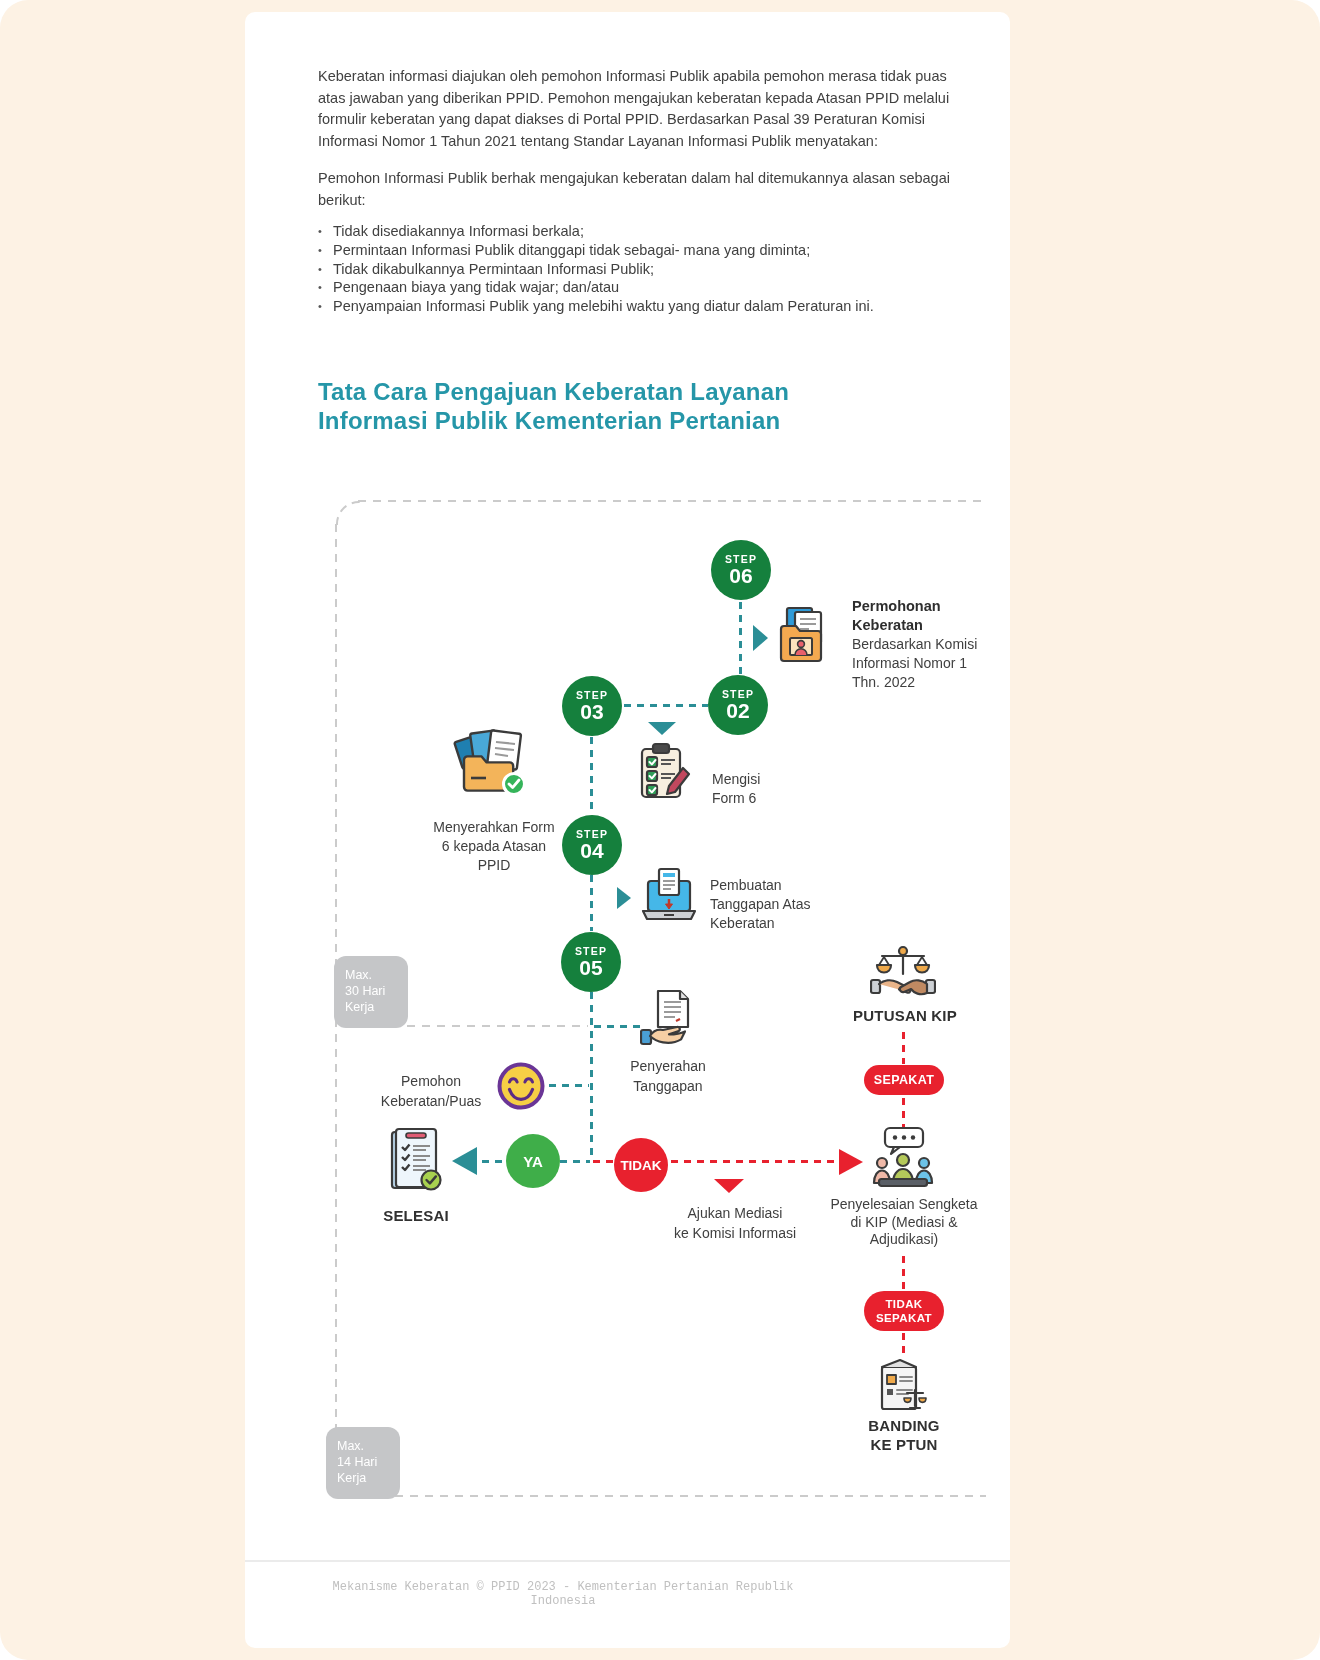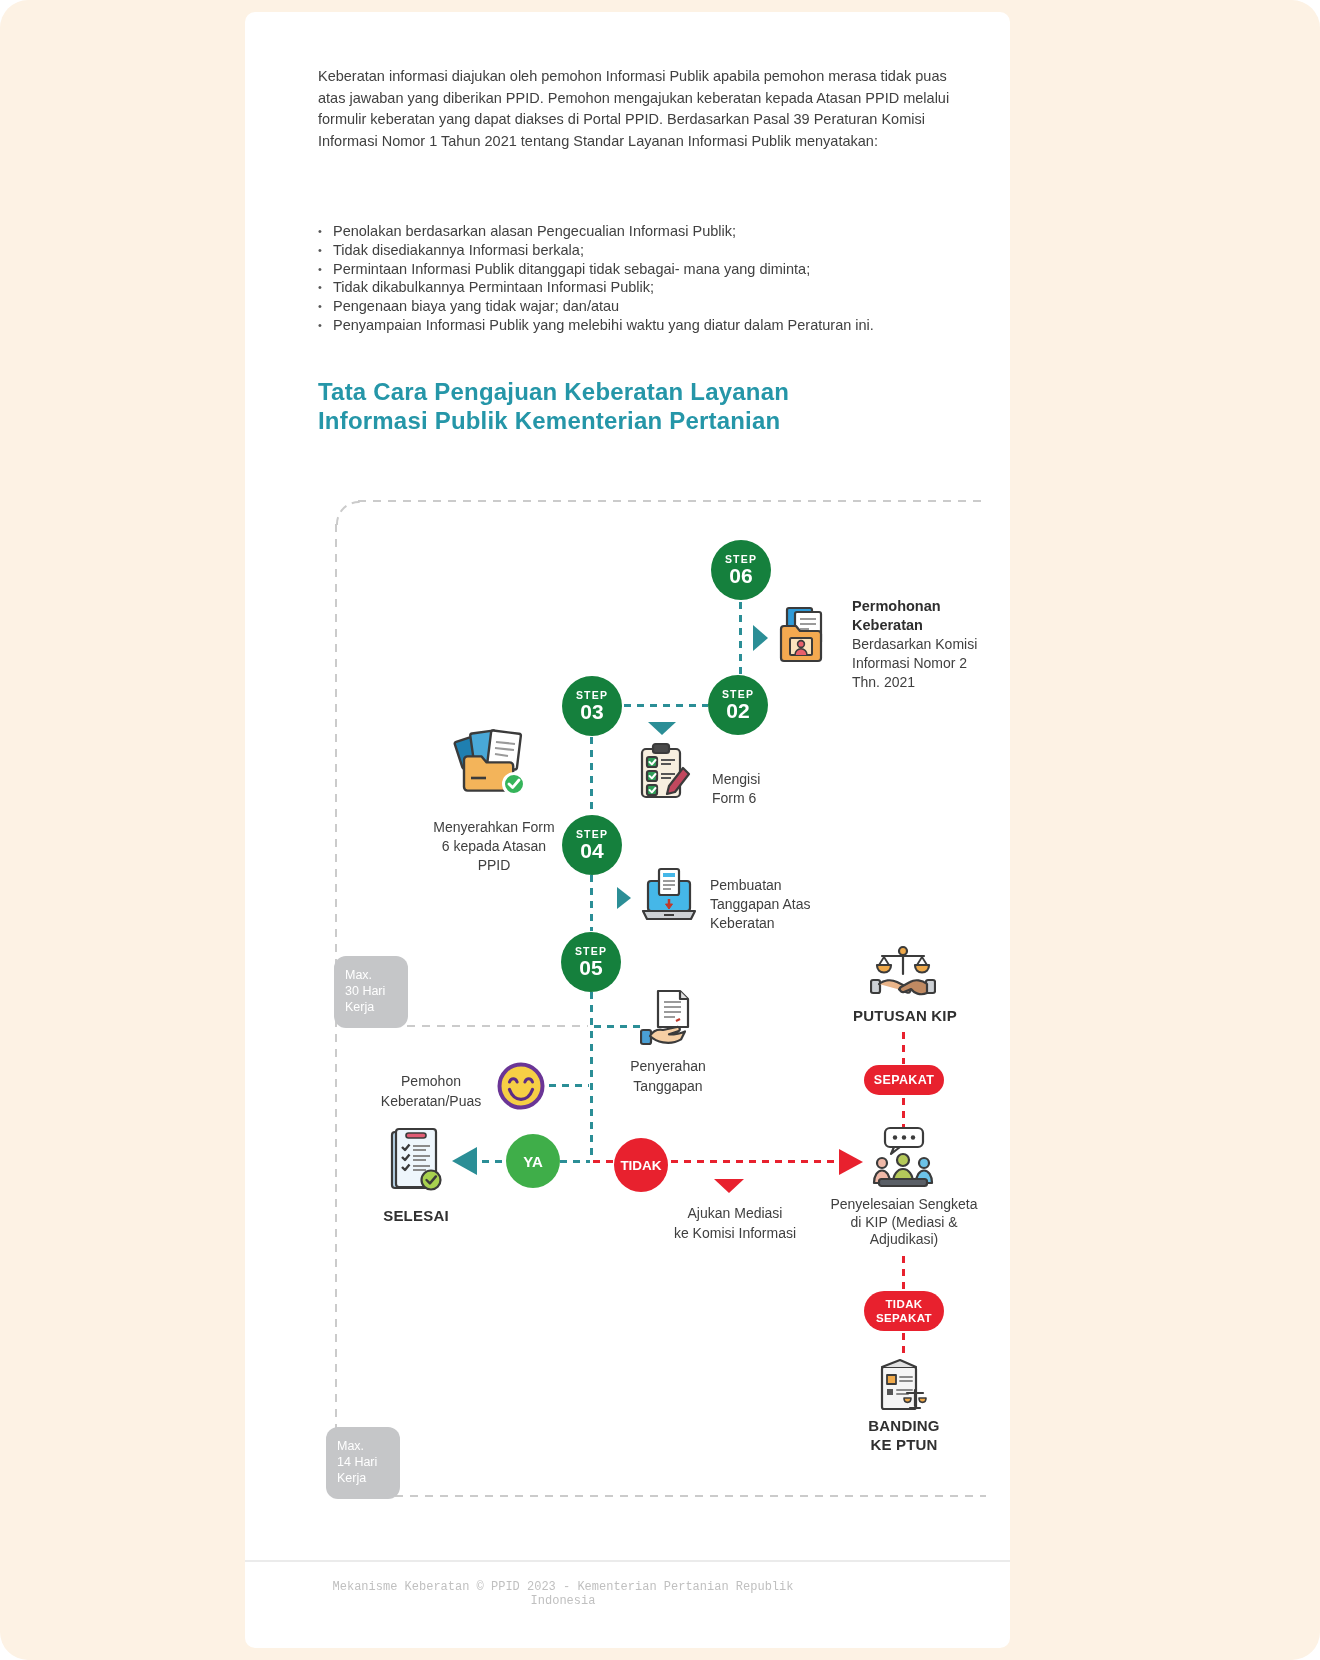--- a/index.html
+++ b/index.html
@@ -53,22 +53,22 @@
   svg{display:block;}
 </style>
 </head>
 <body>
 
 <div class="page">
   <div class="bg"></div>
   <div class="card"></div>
 
   <div class="abs body-text p1">Keberatan informasi diajukan oleh pemohon Informasi Publik apabila pemohon merasa tidak puas atas jawaban yang diberikan PPID. Pemohon mengajukan keberatan kepada Atasan PPID melalui formulir keberatan yang dapat diakses di Portal PPID. Berdasarkan Pasal 39 Peraturan Komisi Informasi Nomor 1 Tahun 2021 tentang Standar Layanan Informasi Publik menyatakan:</div>
+  <div class="abs body-text p2">Pemohon Informasi Publik berhak mengajukan keberatan dalam hal ditemukannya alasan sebagai berikut:</div>
   <div class="abs reasons">
-    <div class="reason">Penolakan berdasarkan alasan Pengecualian Informasi Publik;</div>
     <div class="reason">Tidak disediakannya Informasi berkala;</div>
     <div class="reason">Permintaan Informasi Publik ditanggapi tidak sebagai- mana yang diminta;</div>
     <div class="reason">Tidak dikabulkannya Permintaan Informasi Publik;</div>
     <div class="reason">Pengenaan biaya yang tidak wajar; dan/atau</div>
     <div class="reason">Penyampaian Informasi Publik yang melebihi waktu yang diatur dalam Peraturan ini.</div>
   </div>
   <div class="abs heading pre">Tata Cara Pengajuan Keberatan Layanan
 Informasi Publik Kementerian Pertanian</div>
 
   <svg class="abs" style="left:335px;top:500px;" width="26" height="26">
@@ -268,21 +268,21 @@
       <path d="M41 32v16" fill="none"></path>
       <path d="M33 35h16" fill="none"></path>
       <path d="M30 40h7c0 2.8-1.7 4.4-3.5 4.4S30 42.8 30 40z" fill="#efa94a" stroke-width="1.6"></path>
       <path d="M45 40h7c0 2.8-1.7 4.4-3.5 4.4S45 42.8 45 40z" fill="#efa94a" stroke-width="1.6"></path>
       <path d="M36 50h10" fill="none"></path>
     </g>
   </svg>
 
   <div class="abs lbl" style="left:852px;top:597px;width:135px;">
     <b class="abs" style="position:static;display:block;width:112px;font-size:14.5px;">Permohonan Keberatan</b>
-    <span style="display:block;width:135px;">Berdasarkan Komisi Informasi Nomor 2 Thn. 2021</span>
+    <span style="display:block;width:135px;">Berdasarkan Komisi Informasi Nomor 1 Thn. 2022</span>
   </div>
   <div class="abs lbl" style="left:712px;top:770px;width:70px;">Mengisi Form 6</div>
   <div class="abs lbl ctr" style="left:432px;top:818px;width:124px;">Menyerahkan Form 6 kepada Atasan PPID</div>
   <div class="abs lbl" style="left:710px;top:876px;width:130px;">Pembuatan Tanggapan Atas Keberatan</div>
   <div class="abs lbl ctr" style="left:612px;top:1056px;width:112px;line-height:20px;">Penyerahan Tanggapan</div>
   <div class="abs lbl ctr" style="left:370px;top:1071px;width:122px;line-height:20px;">Pemohon Keberatan/Puas</div>
   <div class="abs bold-lbl ctr" style="left:374px;top:1206px;width:84px;">SELESAI</div>
   <div class="abs lbl ctr pre" style="left:656px;top:1203px;width:158px;line-height:20px;">Ajukan Mediasi
 ke Komisi Informasi</div>
   <div class="abs bold-lbl ctr" style="left:843px;top:1006px;width:124px;">PUTUSAN KIP</div>

